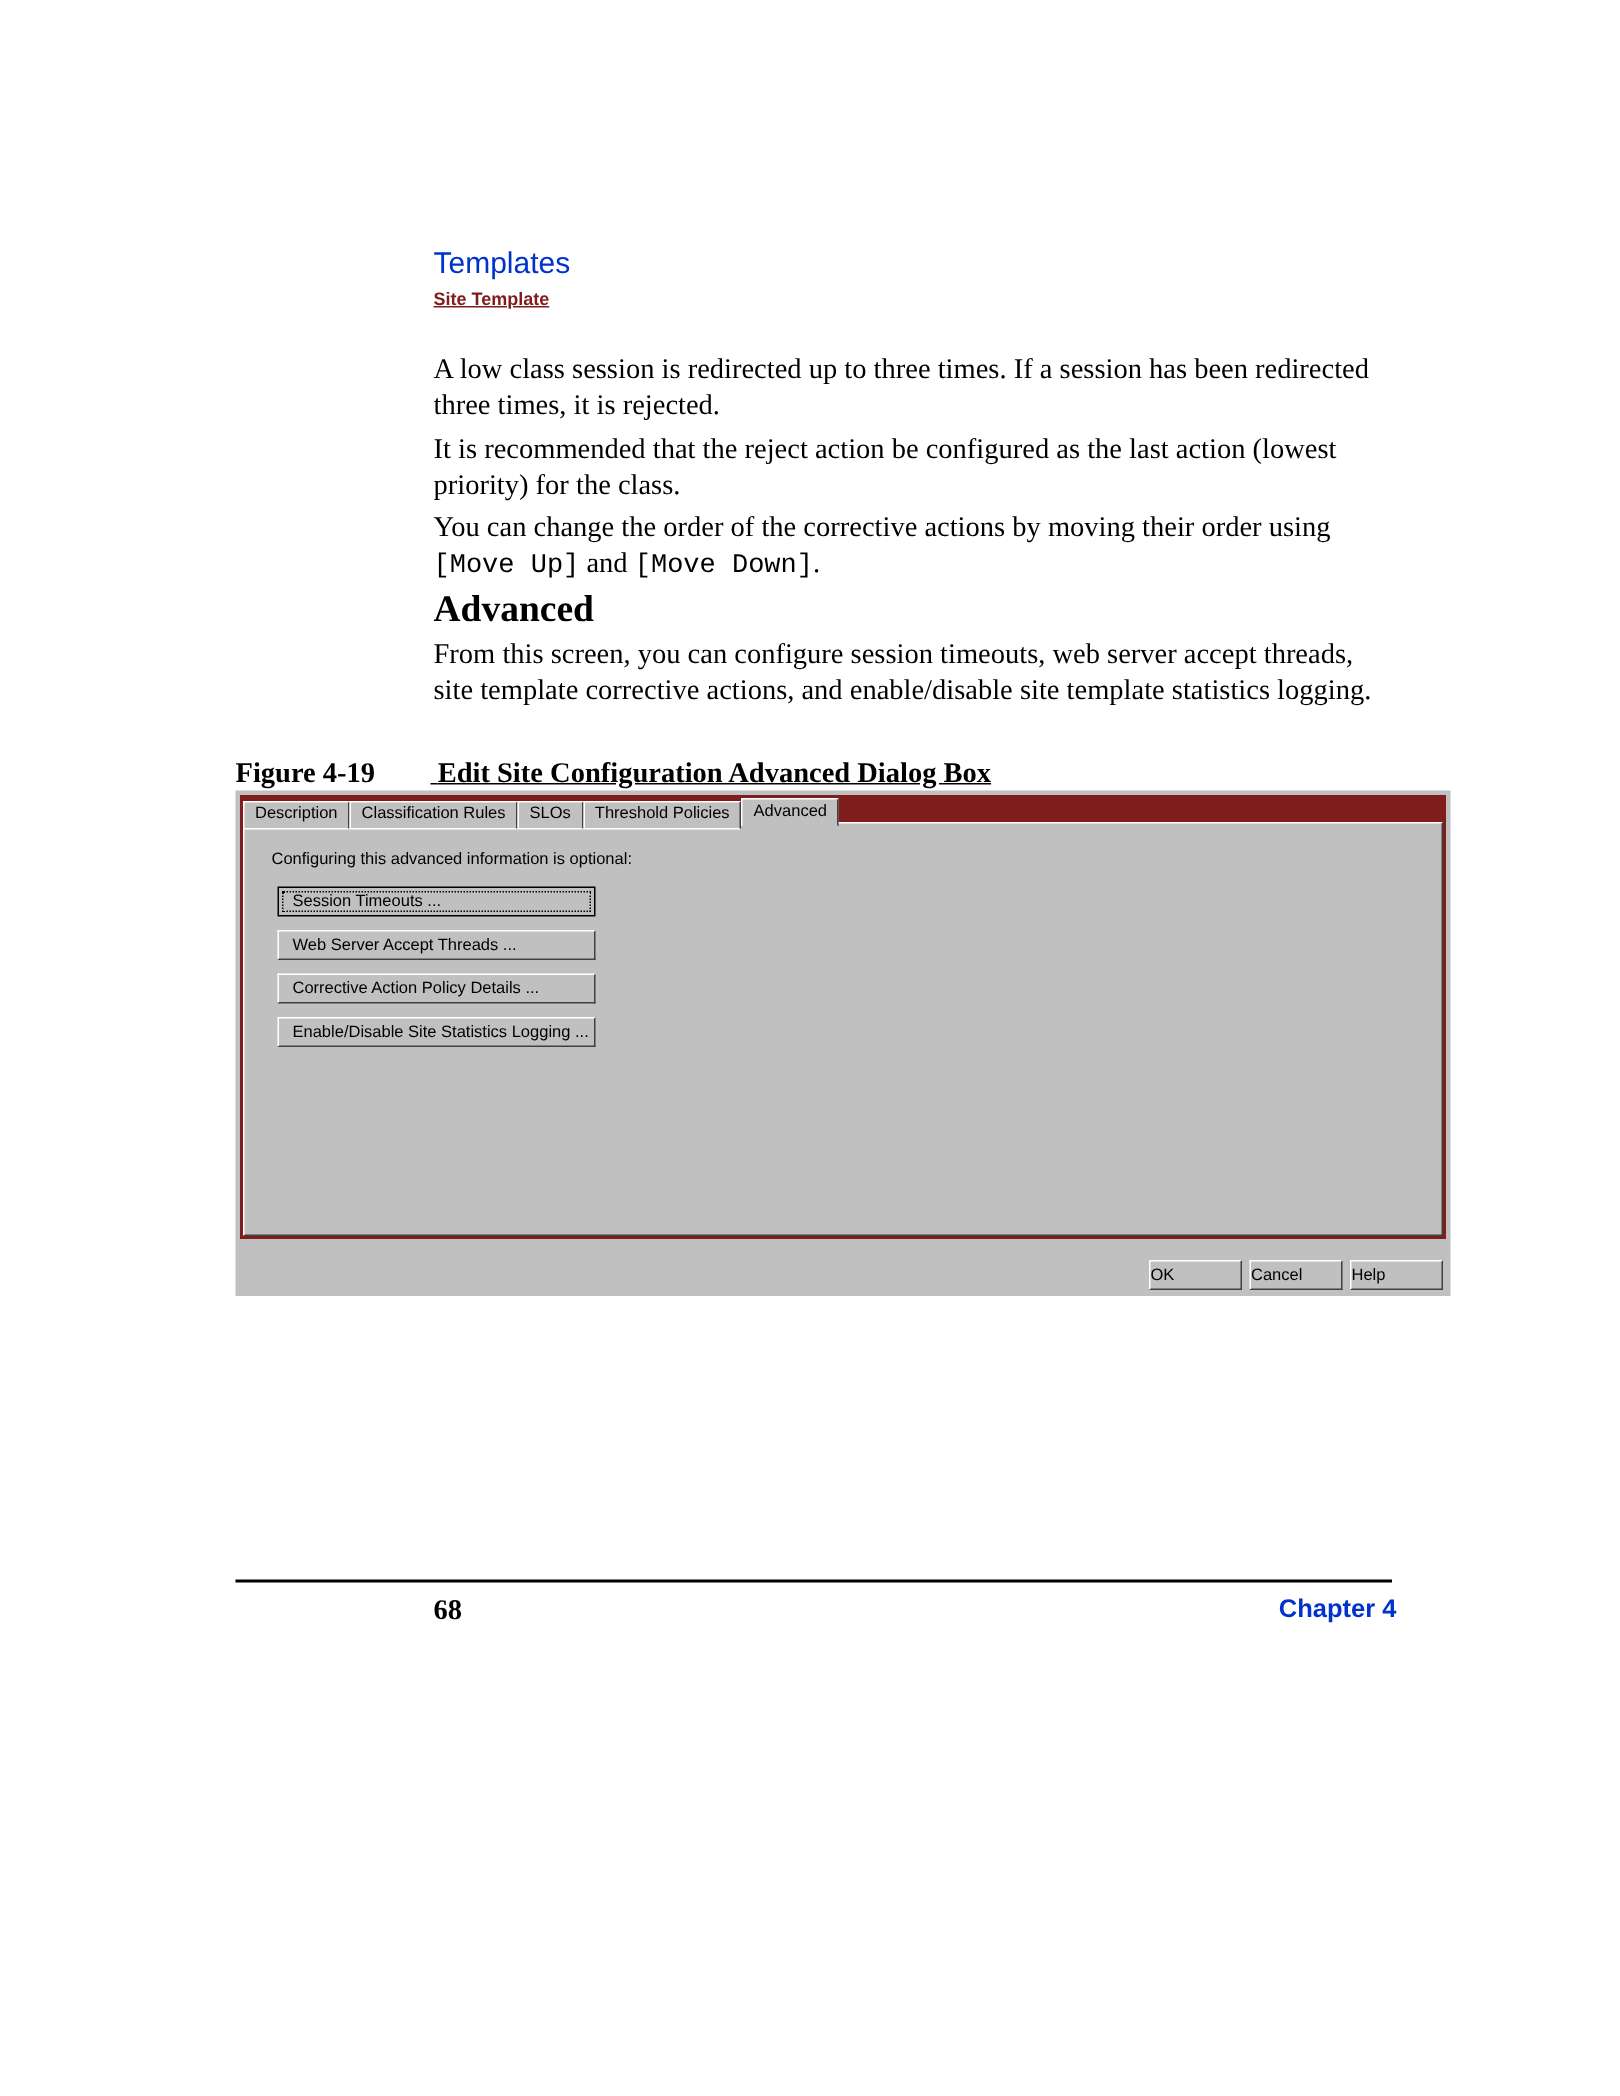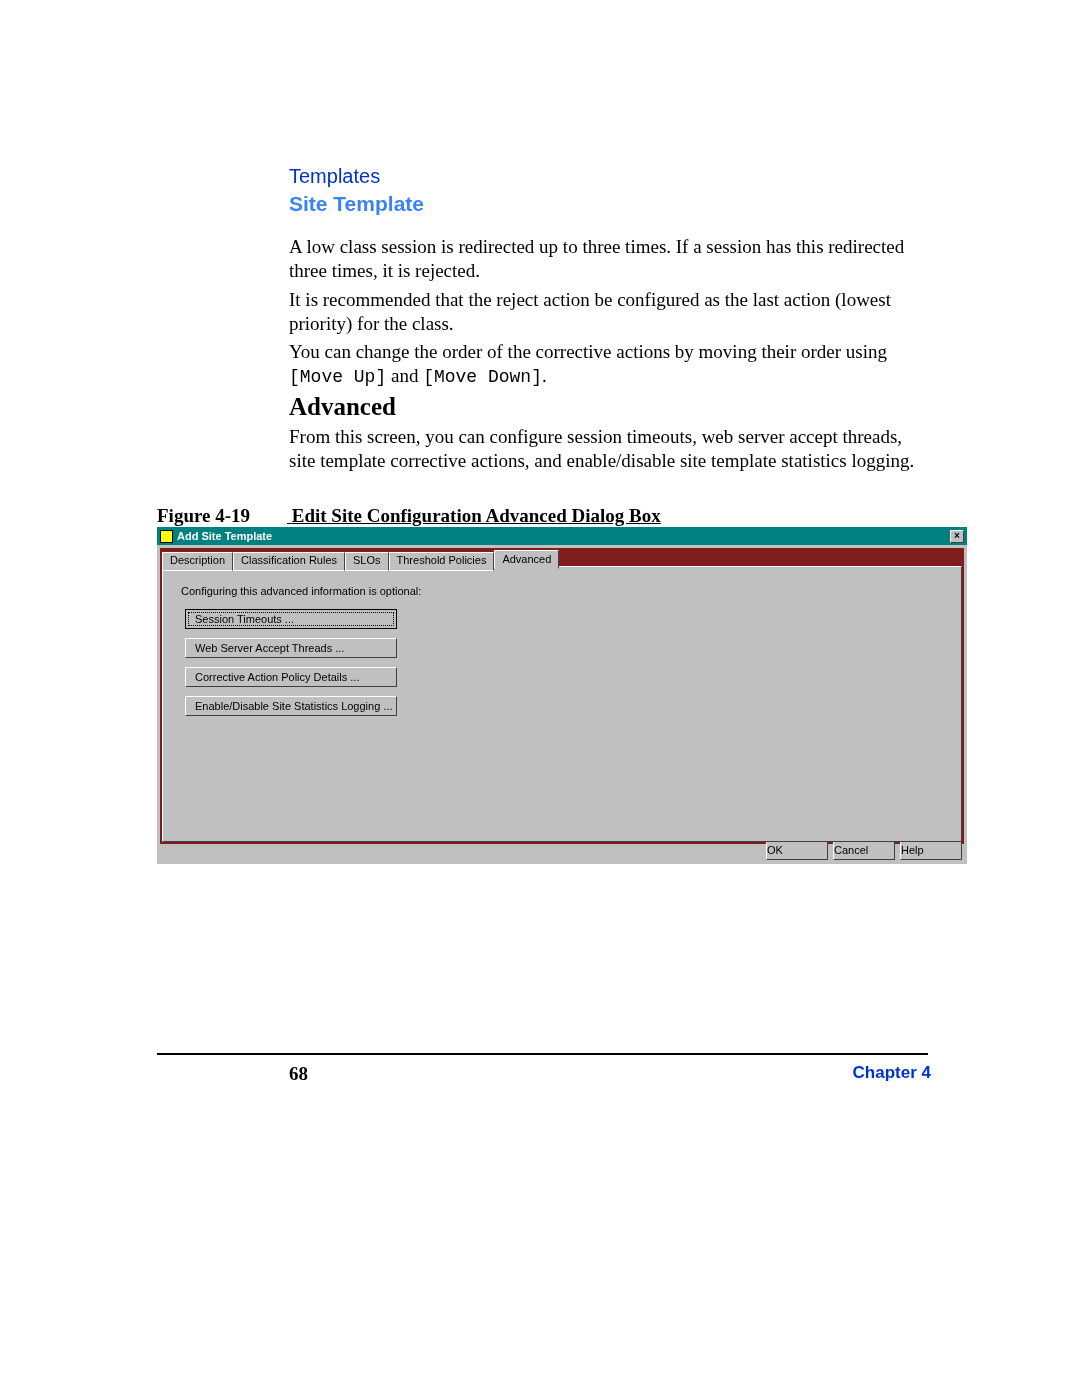--- a/index.html
+++ b/index.html
@@ -19,25 +19,26 @@
     position: absolute;
     top: 165px;
     left: 289px;
   }
   .header-top {
     color: #0033cc;
     font-family: Arial, Helvetica, sans-serif;
     font-size: 20px;
   }
   .header-sub {
-    color: #3b82f6;
+    color: #7f1d1d;
     font-family: Arial, Helvetica, sans-serif;
-    font-size: 21px;
+    font-size: 12px;
     font-weight: bold;
     margin-top: 4px;
+    text-decoration: underline;
   }
   .body-text {
     position: absolute;
     left: 289px;
     width: 642px;
     color: #000;
     font-size: 19px;
     line-height: 1.25;
   }
   .para1 { top: 235px; }
@@ -244,42 +245,35 @@
 </head>
 <body>
 
 <div class="page">
 
   <div class="header">
     <div class="header-top">Templates</div>
     <div class="header-sub">Site Template</div>
   </div>
 
-  <div class="body-text para1">A low class session is redirected up to three times. If a session has this redirected three times, it is rejected.</div>
+  <div class="body-text para1">A low class session is redirected up to three times. If a session has been redirected three times, it is rejected.</div>
   <div class="body-text para2">It is recommended that the reject action be configured as the last action (lowest priority) for the class.</div>
   <div class="body-text para3">
     <span>You can change the order of the corrective actions by moving their order using </span><span class="mono">[Move Up]</span><span> and </span><span class="mono">[Move Down]</span><span>.</span>
   </div>
 
   <div class="h-advanced">Advanced</div>
   <div class="body-text para4">From this screen, you can configure session timeouts, web server accept threads, site template corrective actions, and enable/disable site template statistics logging.</div>
 
   <div class="figure-caption">
     <span class="fig-num">Figure 4-19</span>
     <span>Edit Site Configuration Advanced Dialog Box</span>
   </div>
 
   <div class="dialog">
-    <div class="titlebar">
-      <div class="sysicon"></div>
-      <div class="titlebar-text">Add Site Template</div>
-      <div class="close-btn">
-        <span>×</span>
-      </div>
-    </div>
 
     <div class="tabs-area">
       <div class="tab-strip">
         <div class="tab">Description</div>
         <div class="tab">Classification Rules</div>
         <div class="tab">SLOs</div>
         <div class="tab">Threshold Policies</div>
         <div class="tab active">Advanced</div>
       </div>
 

